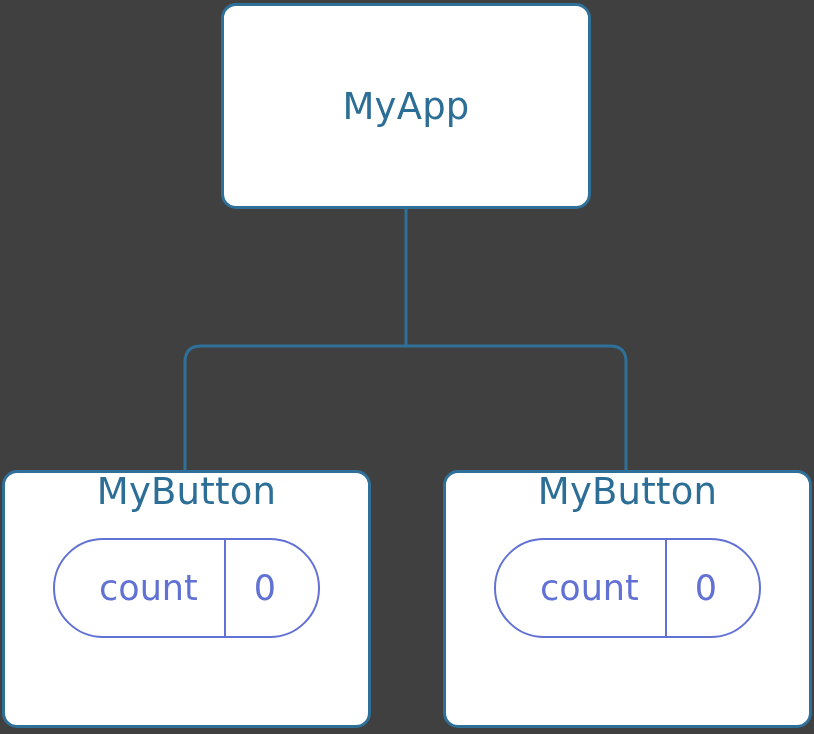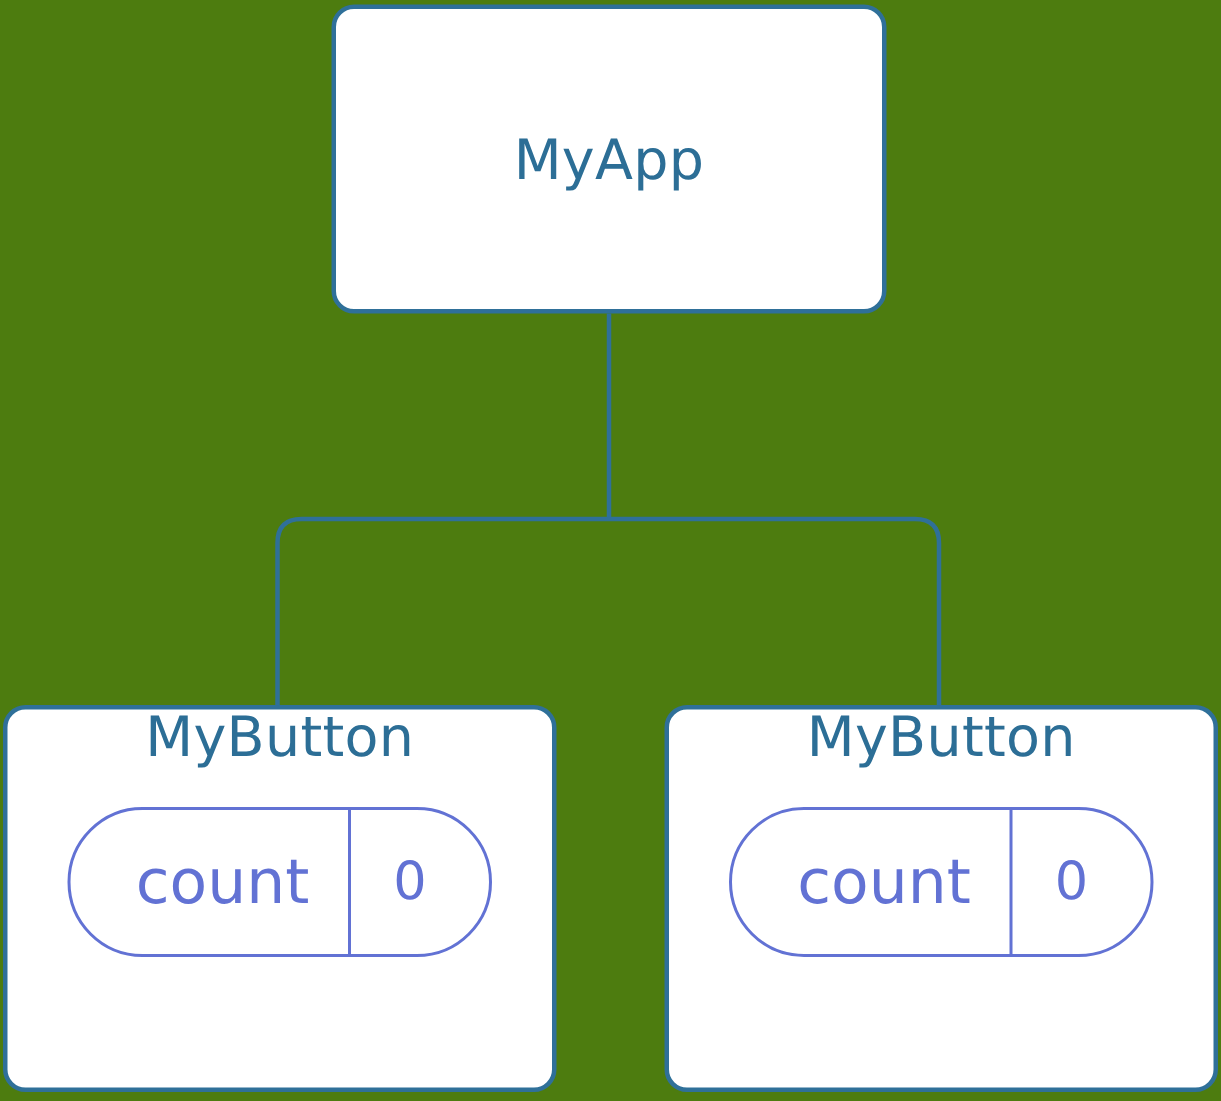--- a/index.html
+++ b/index.html
@@ -10,21 +10,21 @@
     width: 814px;
     height: 734px;
     background: #4a6670;
     font-family: "DejaVu Sans", sans-serif;
     overflow: hidden;
   }
   #canvas {
     position: relative;
     width: 814px;
     height: 734px;
-    background: #4d7c0f;
+    background: #404040;
   }
 
   
   #edges {
     position: absolute;
     left: 0;
     top: 0;
     width: 814px;
     height: 734px;
     z-index: 1;
@@ -86,21 +86,21 @@
     border-radius: 999px;
     background: transparent;
     overflow: hidden;
   }
   .pill-key {
     display: flex;
     align-items: center;
     justify-content: center;
     padding: 0 26px 0 44px;
     color: #6272d4;
-    font-size: 41px;
+    font-size: 35px;
     font-weight: 400;
     line-height: 1;
     white-space: nowrap;
   }
   .pill-divider {
     width: 2px;
     background: #6272d4;
     flex: 0 0 auto;
   }
   .pill-value {

